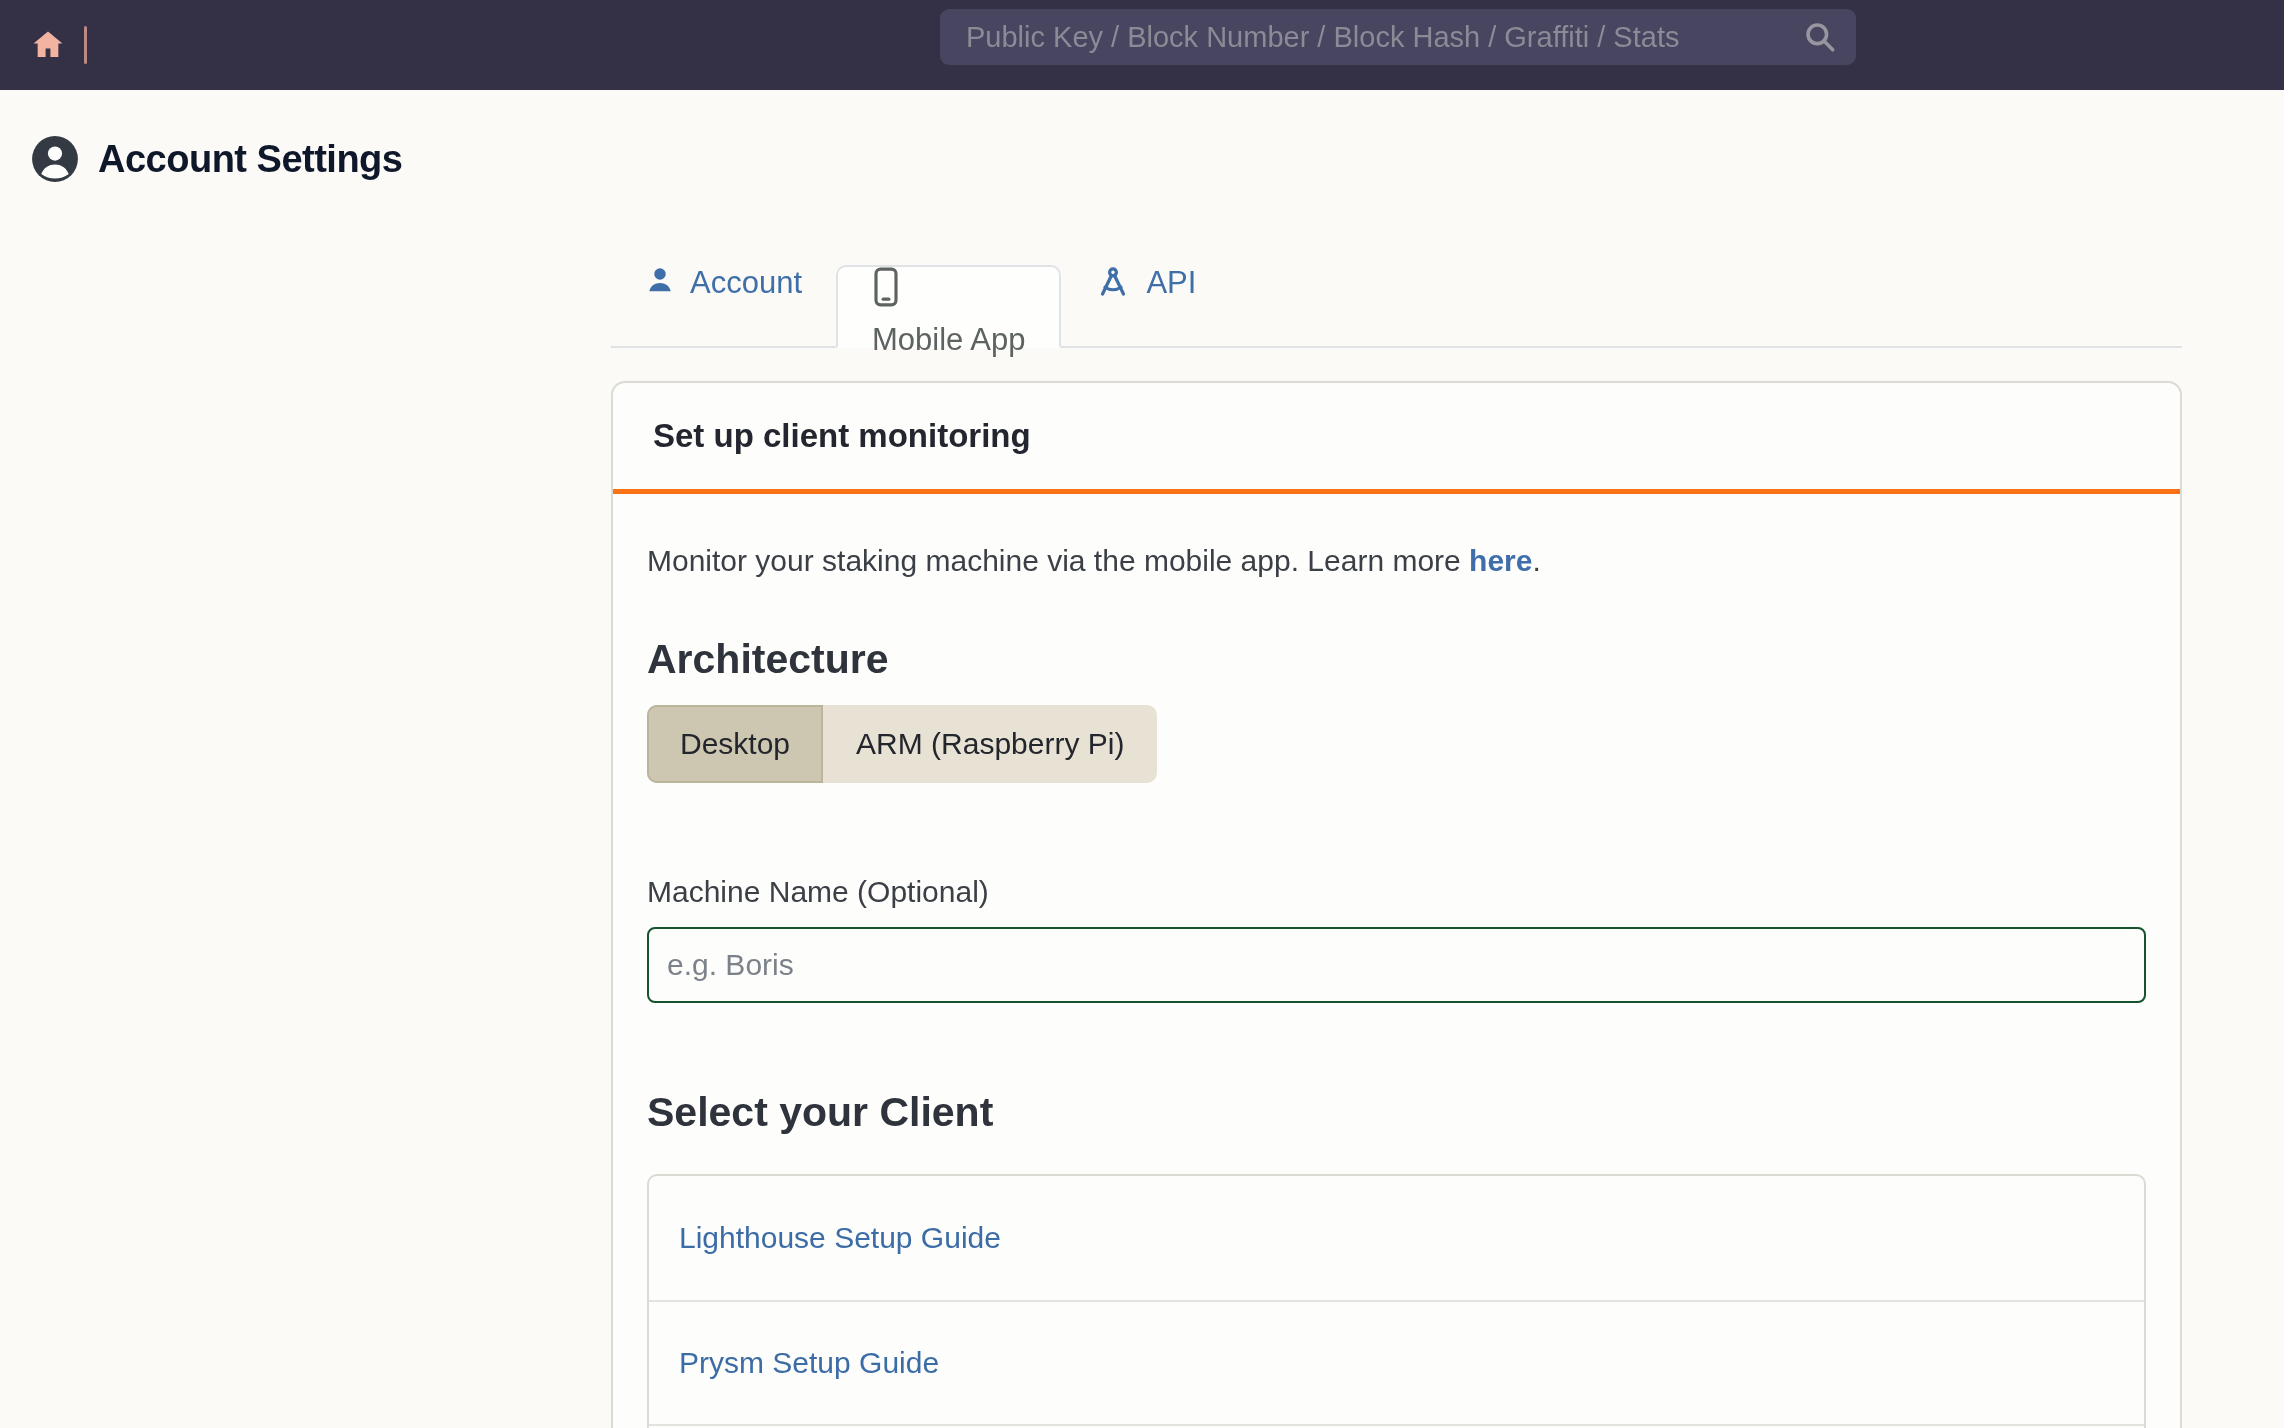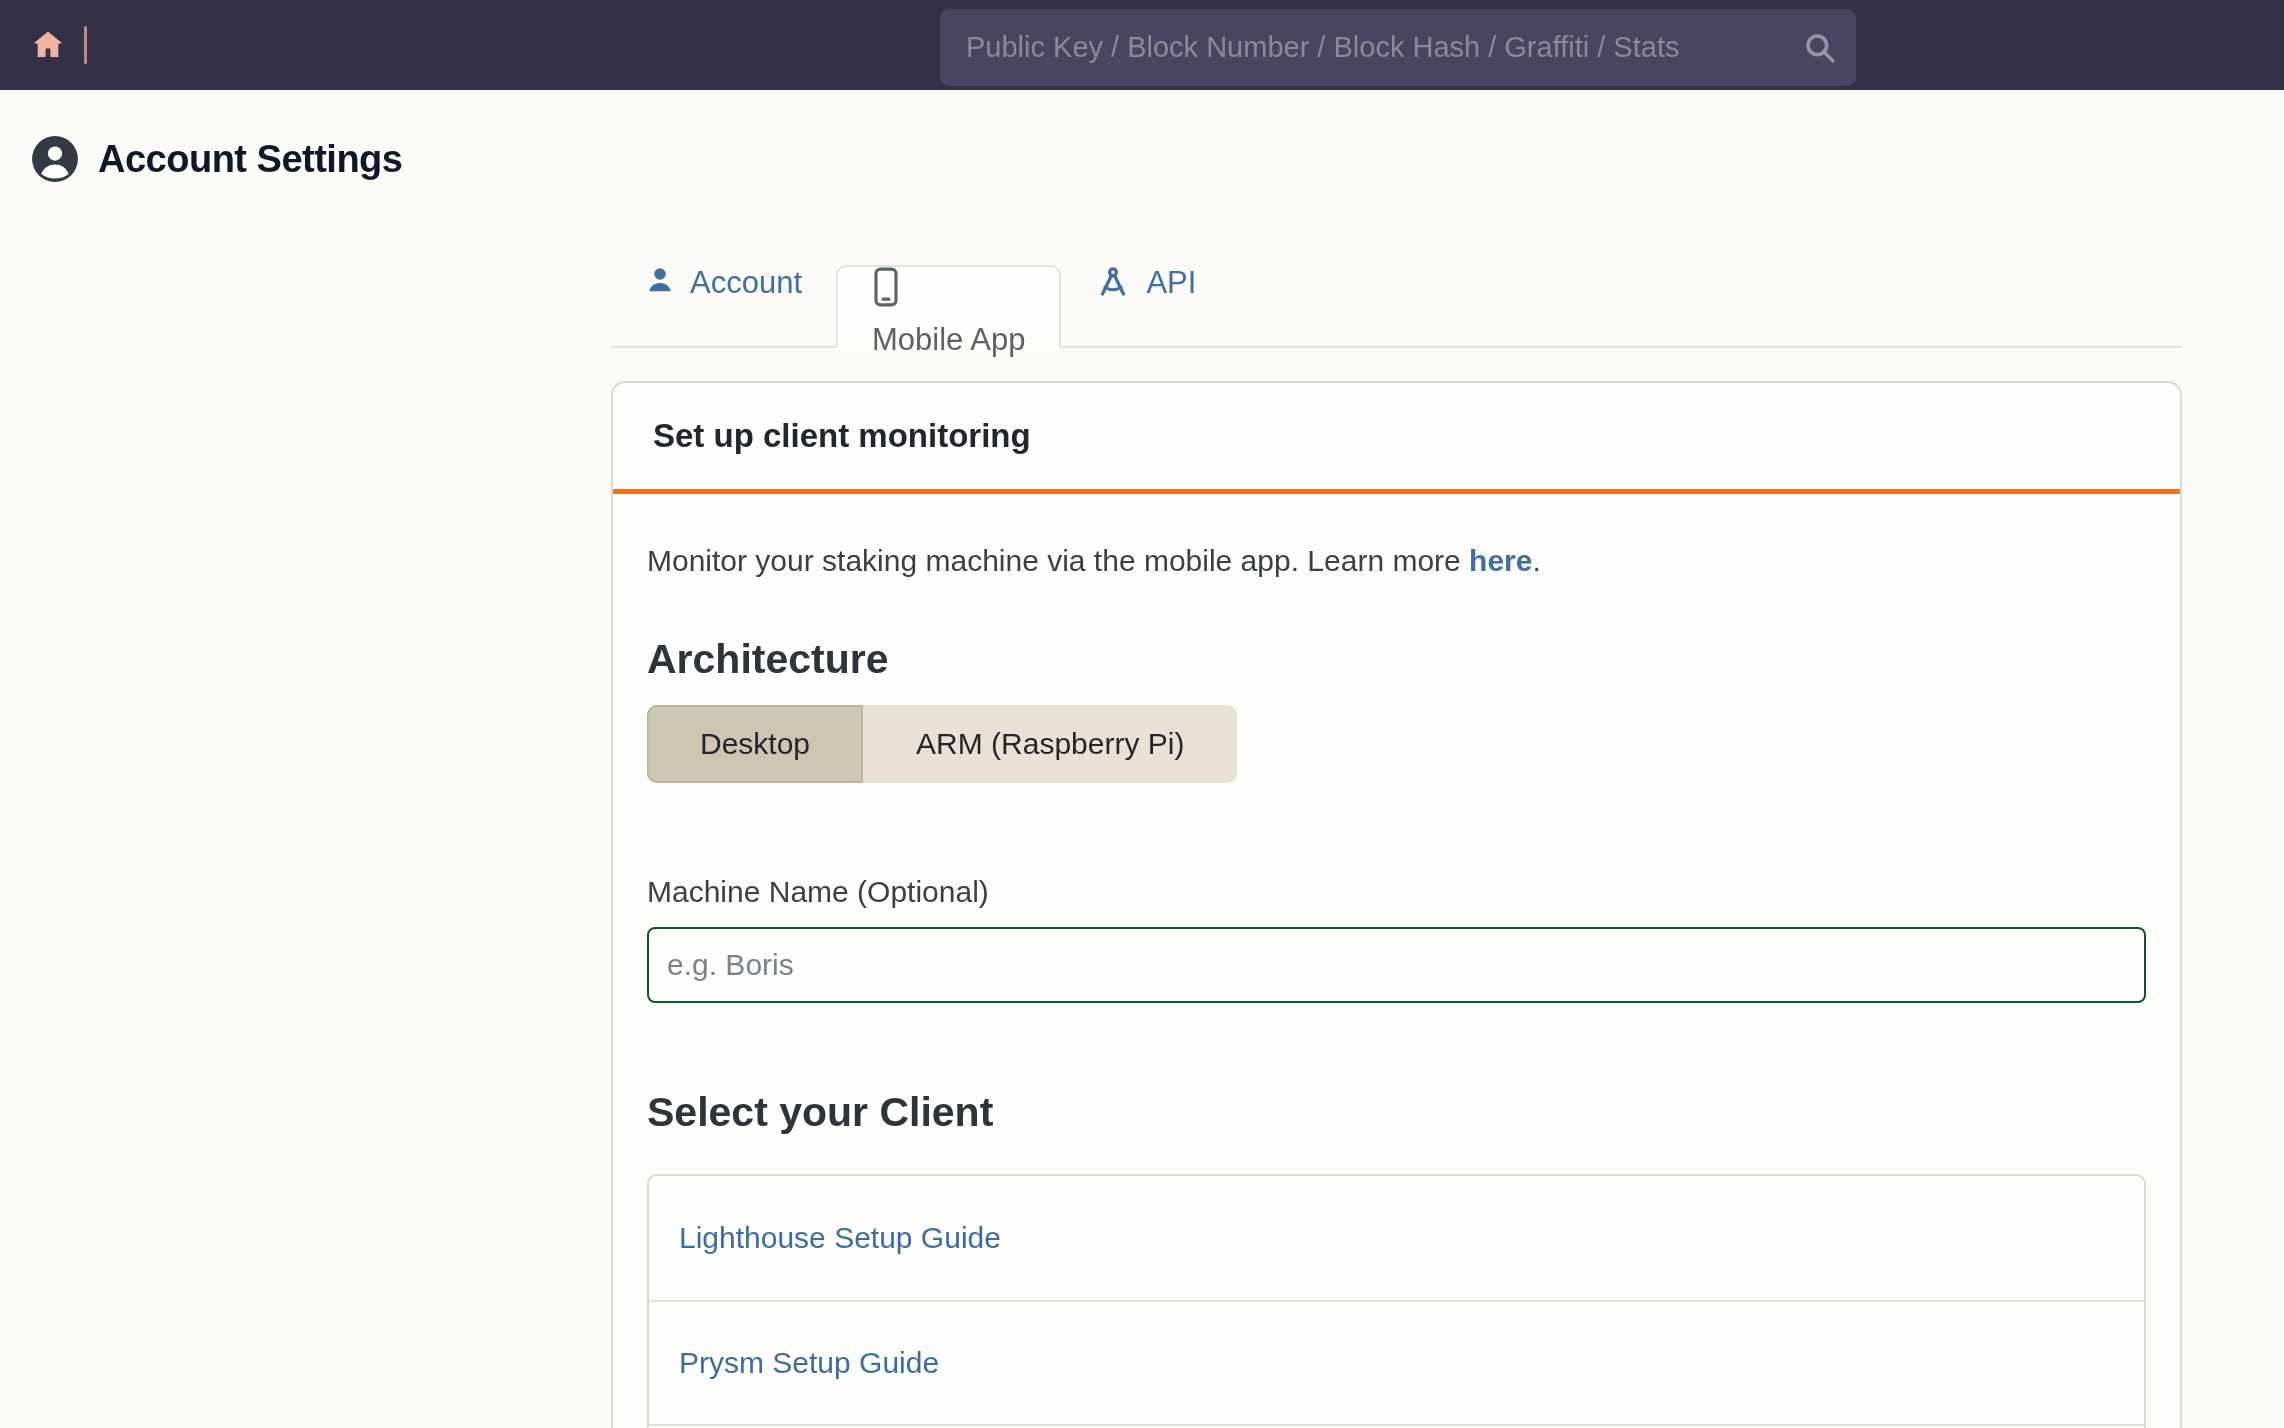--- a/index.html
+++ b/index.html
@@ -21,21 +21,21 @@
   .nav-pipe {
     width:3px; height:38px; background:#e8a896; opacity:.75;
     margin:0 20px 0 18px; border-radius:2px;
   }
   .stats { display:flex; gap:54px; align-items:center; }
   .stat { color:#f2b3a0; font-size:28px; white-space:nowrap; }
   .stat b { font-weight:700; margin-left:8px; }
 
   .searchbox {
     position:absolute; left:940px; top:9px;
-    width:916px; height:77px;
+    width:916px; height:56px;
     background:#47455f; border-radius:9px;
     display:flex; align-items:center;
     padding:0 18px 0 26px;
   }
   .searchbox input {
     flex:1; min-width:0; background:transparent; border:none; outline:none;
     font-family:"Liberation Sans", sans-serif;
     font-size:29px; color:#e8e8ee;
     white-space:nowrap; overflow:hidden;
   }
@@ -97,21 +97,21 @@
 
   h2.section {
     font-size:41px; font-weight:700; color:#2f333c; margin-top:58px;
   }
 
   .btn-group { margin-top:22px; display:inline-flex; }
   .btn-group button {
     height:78px; border:none; cursor:pointer;
     font-family:"Liberation Sans", sans-serif;
     font-size:30px; color:#23262c;
-    background:#e7e2d4; padding:0 53px;
+    background:#e7e2d4; padding:0 33px;
   }
   .btn-group button:first-child {
     background:#cdc6b1; border-radius:10px 0 0 10px;
     box-shadow:inset 0 0 0 2px #bcb49d;
   }
   .btn-group button:last-child { border-radius:0 10px 10px 0; }
 
   .field-label {
     display:block; margin-top:92px; font-size:30px; color:#3b3f46;
   }

